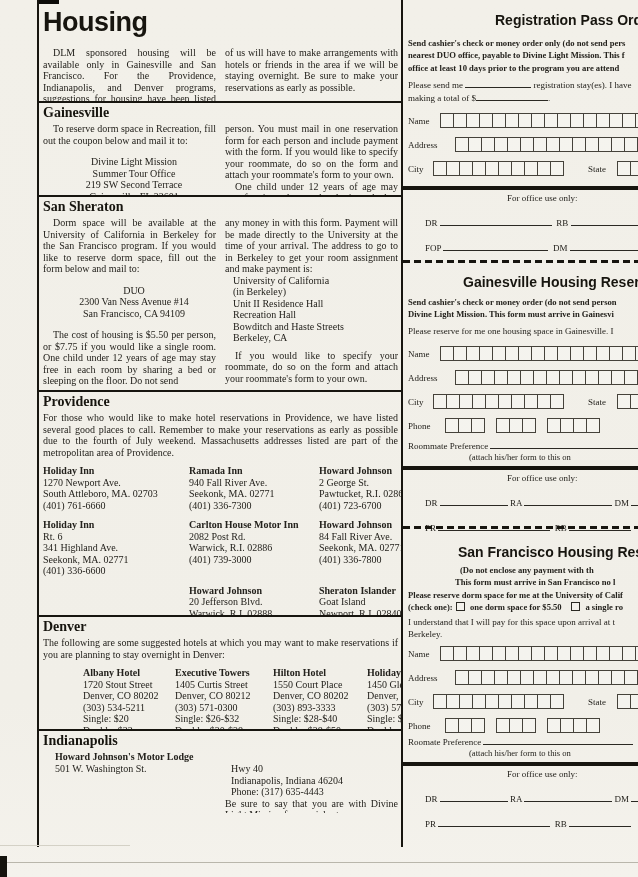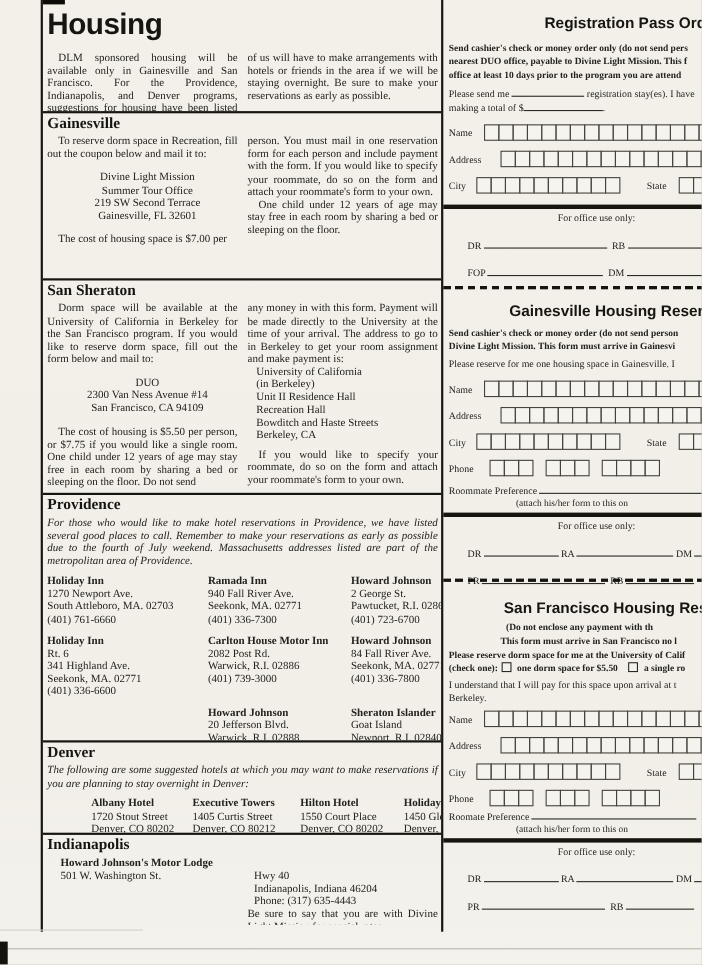--- a/index.html
+++ b/index.html
@@ -25,26 +25,26 @@
   .twocol{display:flex;gap:9px;padding:0 3px 0 4px;}
   .col{flex:1;text-align:justify;font-size:10px;line-height:11.5px;}
   .para{margin:0;}
   .ind{text-indent:10px;}
   .addr{white-space:pre-line;margin:10px 0 10px 9px;text-align:center;}
   .addr2{white-space:pre-line;margin:0 0 0 8px;text-align:left;}
   .it{}
   .bd{font-weight:bold;}
   .section{border-top:2px solid #17150f;box-sizing:border-box;overflow:hidden;}
   .sec-head{font-size:14px;font-weight:bold;margin:2px 0 2px 4px;line-height:16px;color:#17150f;}
-  #sec-gainesville{height:152px;}
+  #sec-gainesville{height:94px;}
   #sec-sanfrancisco{height:195px;}
   #sec-providence{height:225px;}
-  #sec-denver{height:84px;}
+  #sec-denver{height:114px;}
   #sec-indianapolis{height:84px;}
-  .sec-intro{font-size:10px;line-height:11.6px;text-align:justify;margin:0 3px 5px 4px;font-style:italic;}
+  .sec-intro{font-size:10px;line-height:11.6px;text-align:justify;margin:0 3px 5px 4px;}
   .hotels{display:grid;padding:2px 0 0 4px;font-size:10px;line-height:11.5px;}
   .hotels3{grid-template-columns:138px 122px 96px;column-gap:8px;row-gap:8px;}
   .hotels4{grid-template-columns:88px 94px 90px 86px;column-gap:4px;padding-left:44px;}
   .hotel .nm{font-weight:bold;}
   .hotel .ln{white-space:pre-line;}
   .gap6{height:6px;}
 
   
   .rightcol{position:absolute;left:403px;top:0;width:370px;}
   .form{position:absolute;left:0;width:370px;}

